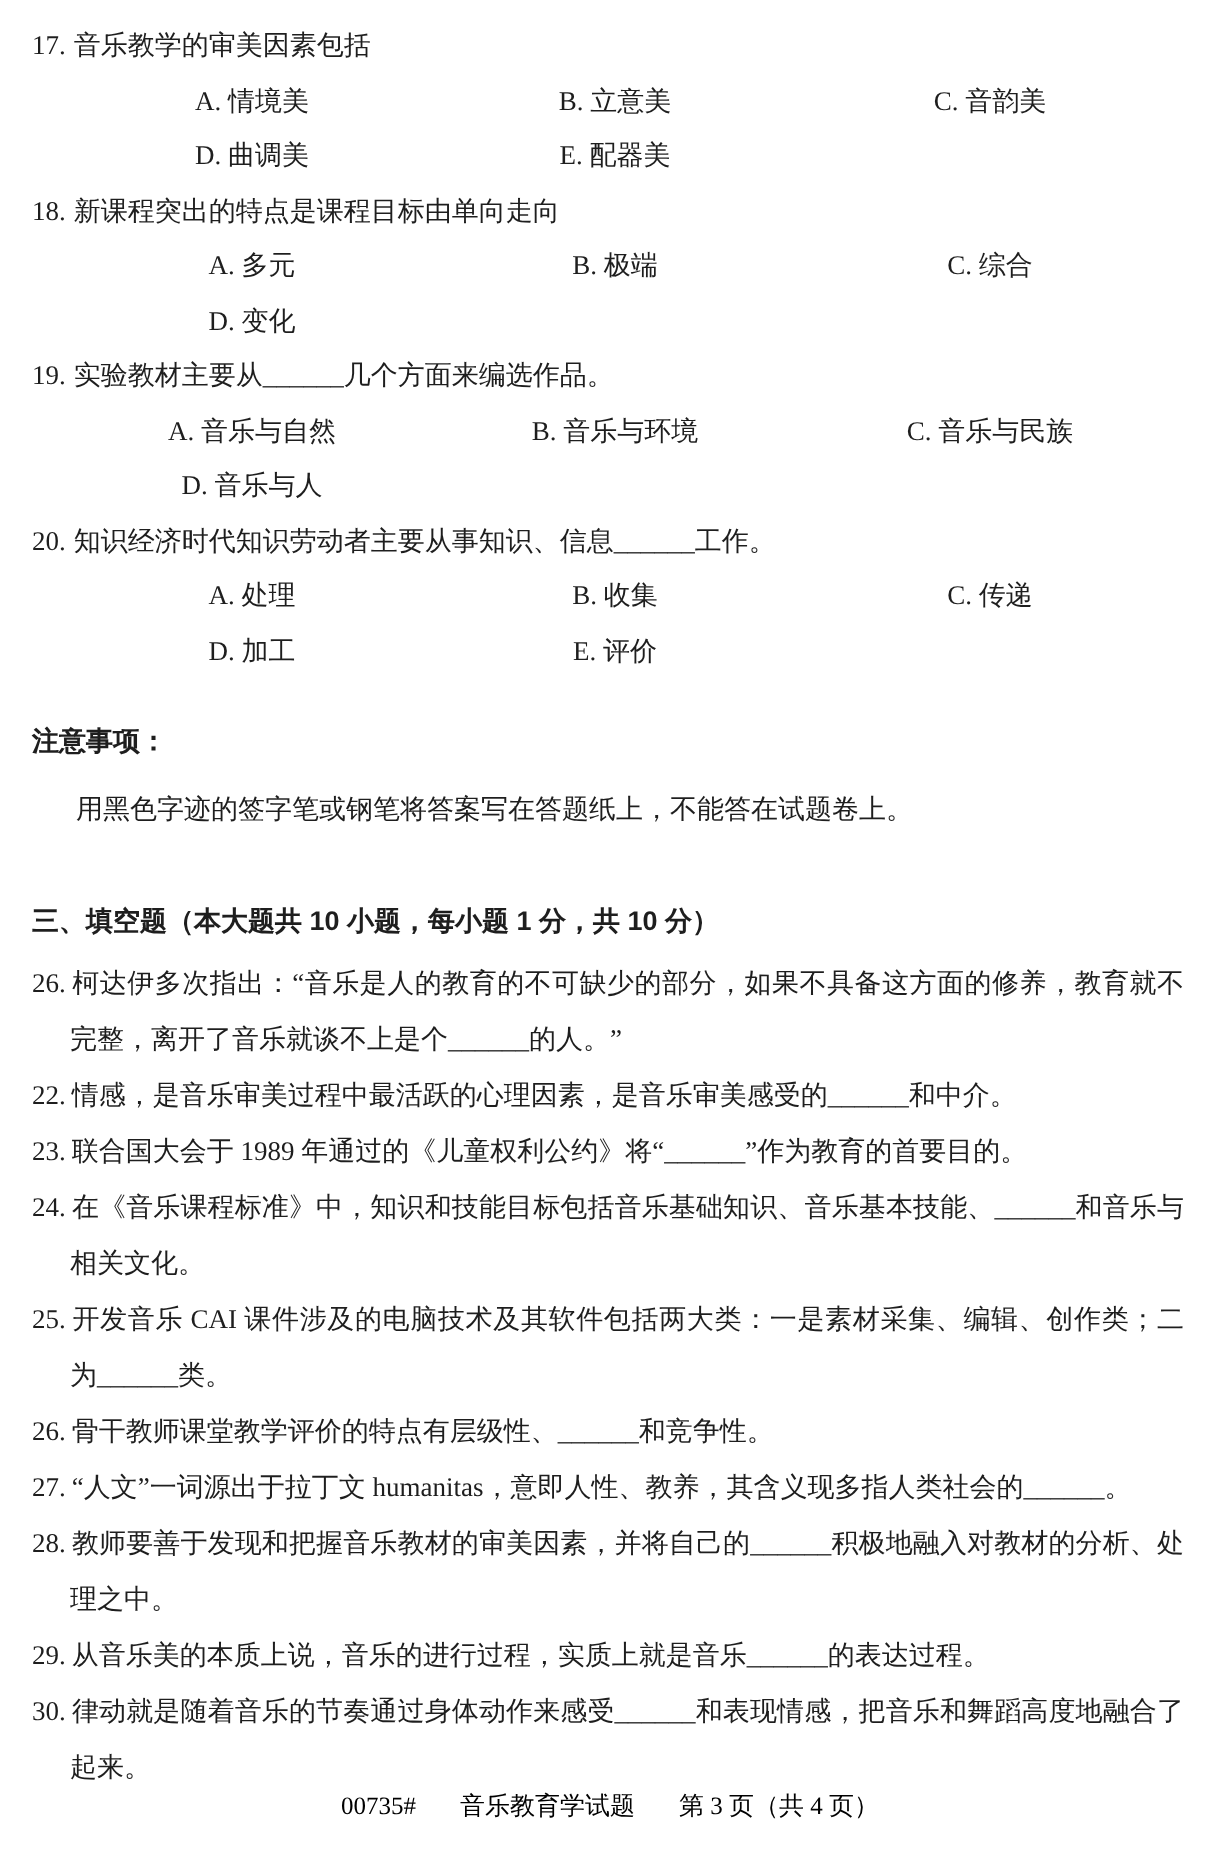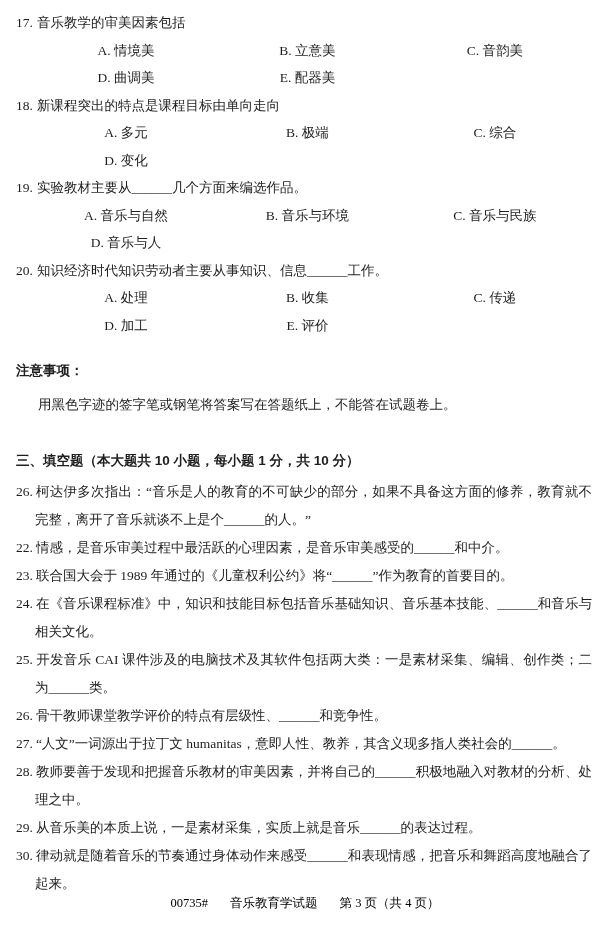--- a/index.html
+++ b/index.html
@@ -158,21 +158,21 @@
       <div class="fill-q">
         <span class="q-num">26.</span><span>骨干教师课堂教学评价的特点有层级性、______和竞争性。</span>
       </div>
       <div class="fill-q">
         <span class="q-num">27.</span><span>“人文”一词源出于拉丁文 humanitas，意即人性、教养，其含义现多指人类社会的______。</span>
       </div>
       <div class="fill-q">
         <span class="q-num">28.</span><span>教师要善于发现和把握音乐教材的审美因素，并将自己的______积极地融入对教材的分析、处理之中。</span>
       </div>
       <div class="fill-q">
-        <span class="q-num">29.</span><span>从音乐美的本质上说，一是素材采集，实质上就是音乐______的表达过程。</span>
+        <span class="q-num">29.</span><span>从音乐美的本质上说，音乐的进行过程，实质上就是音乐______的表达过程。</span>
       </div>
       <div class="fill-q">
         <span class="q-num">30.</span><span>律动就是随着音乐的节奏通过身体动作来感受______和表现情感，把音乐和舞蹈高度地融合了起来。</span>
       </div>
 
     </div>
   </section>
 
   <div class="page-footer">
     <span class="f-item">00735#</span><span class="f-item">音乐教育学试题</span><span class="f-item">第 3 页（共 4 页）</span>

